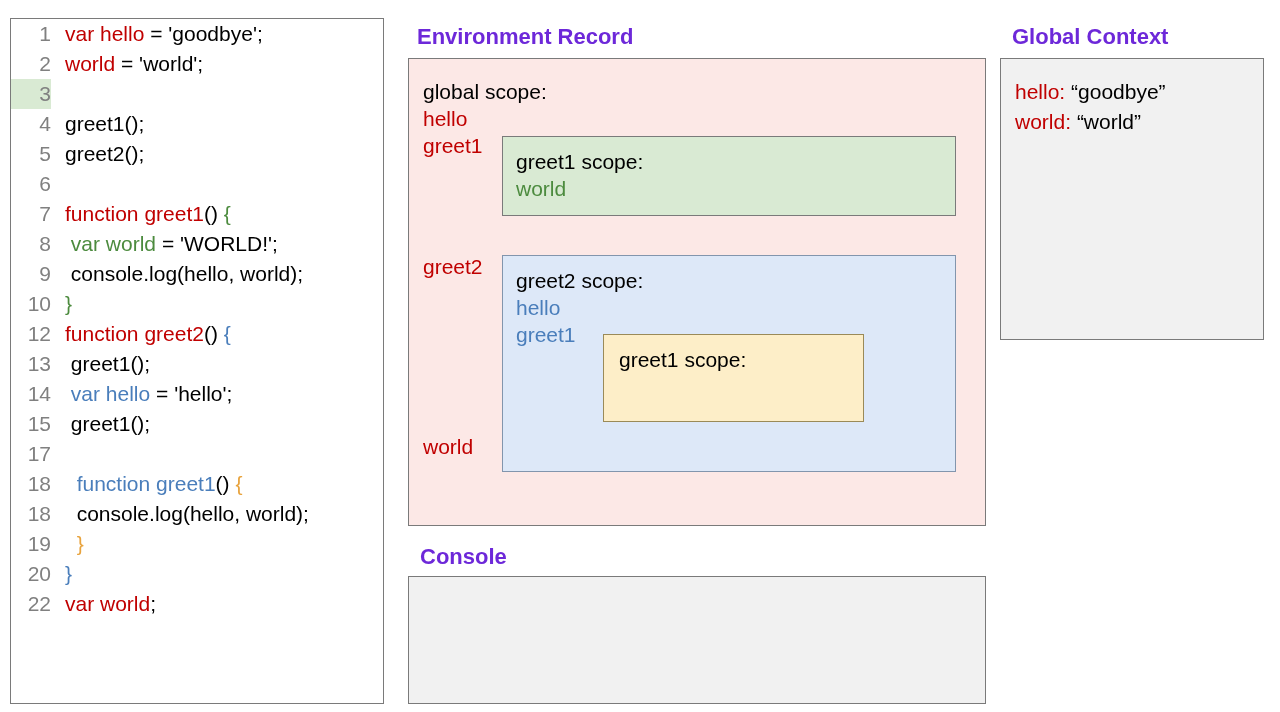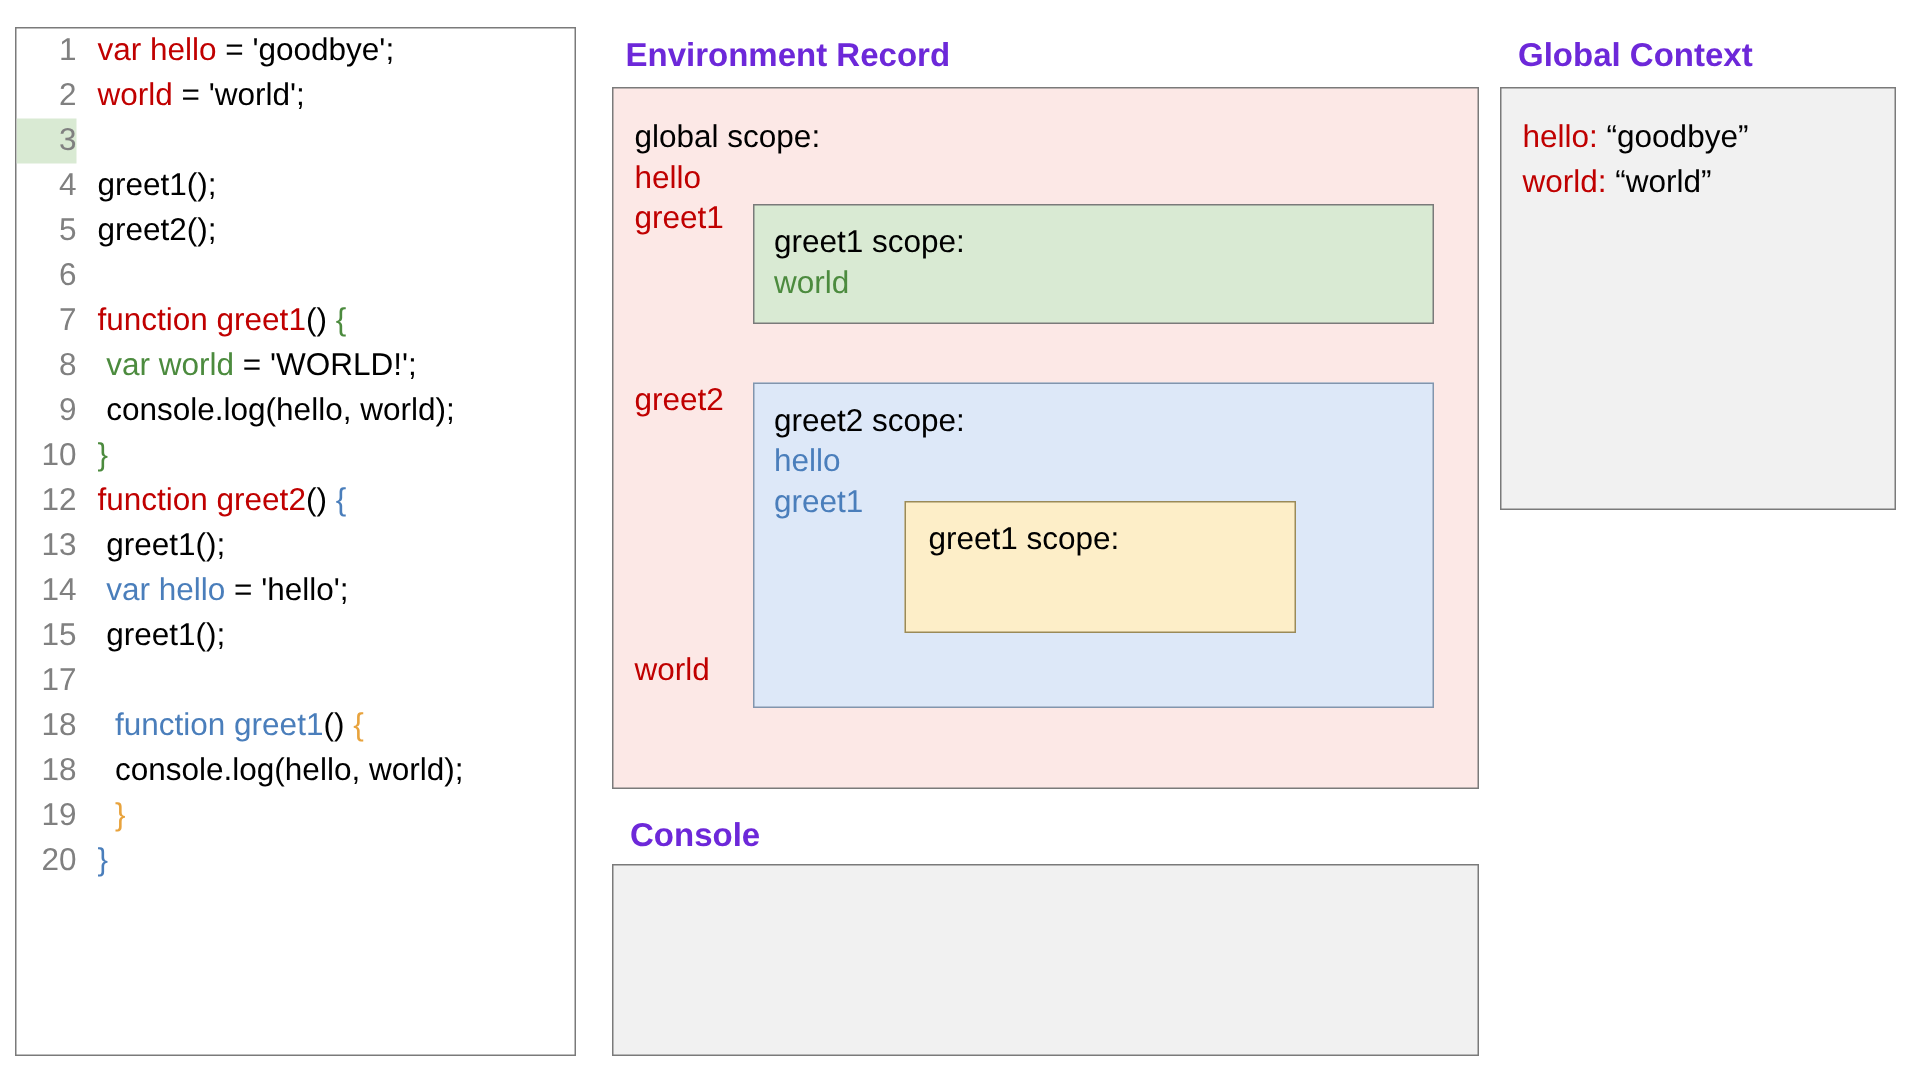--- a/index.html
+++ b/index.html
@@ -204,20 +204,21 @@
       <div class="code-line"><span class="ln">10</span><span class="code-text"><span class="tok-green">}</span></span></div>
       <div class="code-line"><span class="ln">12</span><span class="code-text"><span class="tok-red">function greet2</span><span class="tok-black">() </span><span class="tok-blue">{</span></span></div>
       <div class="code-line"><span class="ln">13</span><span class="code-text"><span class="tok-black"> greet1();</span></span></div>
       <div class="code-line"><span class="ln">14</span><span class="code-text"><span class="tok-black"> </span><span class="tok-blue">var hello</span><span class="tok-black"> = 'hello';</span></span></div>
       <div class="code-line"><span class="ln">15</span><span class="code-text"><span class="tok-black"> greet1();</span></span></div>
       <div class="code-line"><span class="ln">17</span><span class="code-text"><span class="tok-black"></span></span></div>
       <div class="code-line"><span class="ln">18</span><span class="code-text"><span class="tok-black">  </span><span class="tok-blue">function greet1</span><span class="tok-black">() </span><span class="tok-orange">{</span></span></div>
       <div class="code-line"><span class="ln">18</span><span class="code-text"><span class="tok-black">  console.log(hello, world);</span></span></div>
       <div class="code-line"><span class="ln">19</span><span class="code-text"><span class="tok-black">  </span><span class="tok-orange">}</span></span></div>
       <div class="code-line"><span class="ln">20</span><span class="code-text"><span class="tok-blue">}</span></span></div>
+      <div class="code-line"><span class="ln">22</span><span class="code-text"><span class="tok-red">var world</span><span class="tok-black">;</span></span></div>
     </div>
 </div>
 
 <div class="section-title" id="env-title">Environment Record</div>
 
 <div id="env-box">
 
   <div class="scope-label" id="global-scope-head">global scope:</div>
 
   <div class="scope-label" id="global-var-hello">hello</div>

